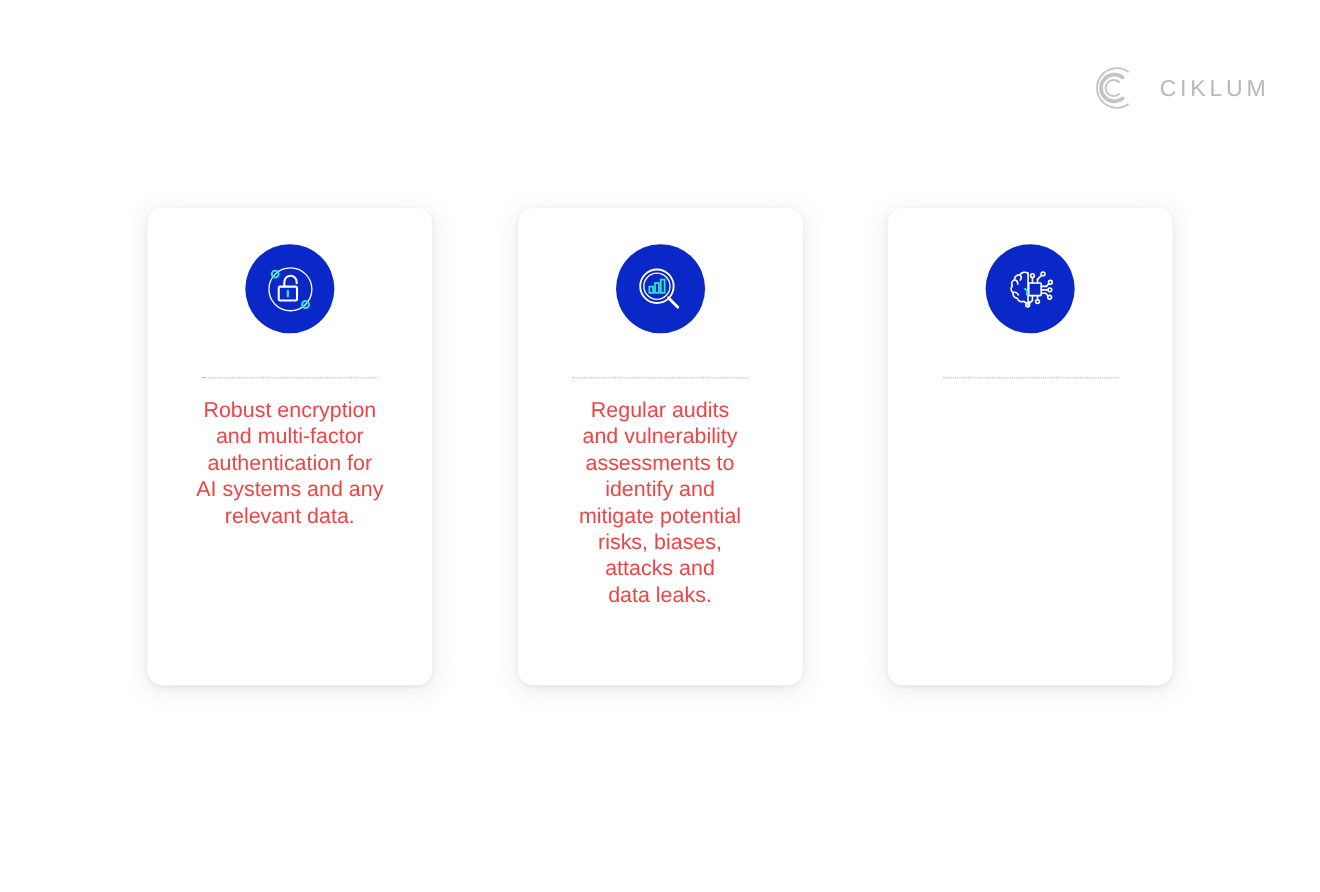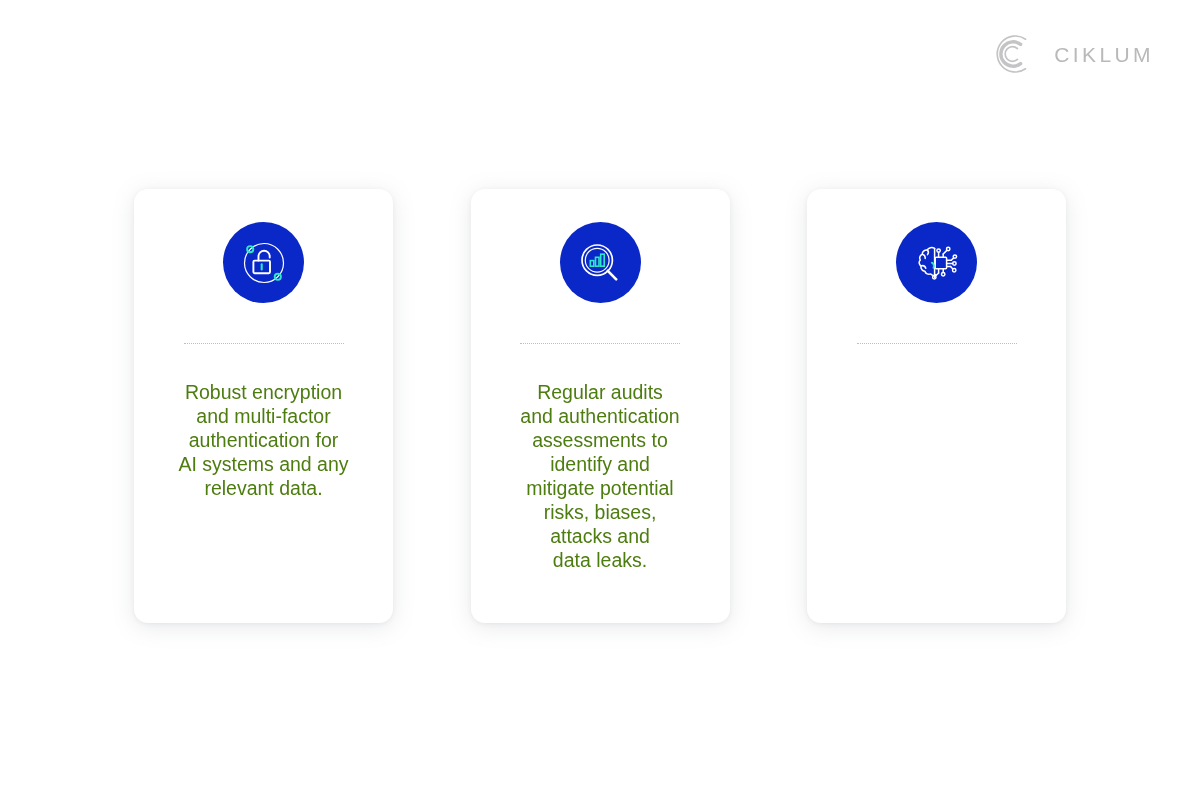--- a/index.html
+++ b/index.html
@@ -13,21 +13,21 @@
 
   body {
     background: #ffffff;
     font-family: "Liberation Sans", "DejaVu Sans", sans-serif;
     position: relative;
   }
 
   
   .brand {
     position: absolute;
-    top: 32px;
+    top: 58px;
     right: 46px;
     display: flex;
     align-items: center;
     gap: 18px;
   }
   .brand-mark {
     width: 44px;
     height: 44px;
     display: block;
   }
@@ -80,26 +80,26 @@
   .divider {
     width: 160px;
     height: 1px;
     margin-top: 40px;
     border-top: 1.5px dotted #bfbfc3;
     flex: none;
   }
 
   
   .card-text {
-    margin-top: 36px;
+    margin-top: 17px;
     width: 215px;
     text-align: center;
     font-size: 19.5px;
     line-height: 24px;
-    color: #4d7c0f;
+    color: #ef4444;
     font-weight: 400;
     white-space: pre-line;
   }
 </style>
 </head>
 <body>
 
 <div class="brand">
   <span>
     <svg class="brand-mark" viewBox="0 0 44 44" aria-hidden="true">
@@ -149,21 +149,21 @@
 
         <rect x="17.3" y="24.6" width="3.5" height="5.6" fill="none" stroke="#2EE6C8" stroke-width="1.6"></rect>
         <rect x="22.5" y="21.3" width="3.5" height="8.9" fill="none" stroke="#2EE6C8" stroke-width="1.6"></rect>
         <rect x="27.7" y="18.2" width="3.5" height="12.0" fill="none" stroke="#2EE6C8" stroke-width="1.6"></rect>
 
         <line x1="34.8" y1="34.8" x2="43.2" y2="43.4" stroke="#ffffff" stroke-width="2.6" stroke-linecap="round"></line>
       </svg>
     </div>
     <div class="divider"></div>
     <div class="card-text">Regular audits
-and authentication
+and vulnerability
 assessments to
 identify and
 mitigate potential
 risks, biases,
 attacks and
 data leaks.</div>
   </div>
 
   <div class="card">
     <div class="icon-badge">

